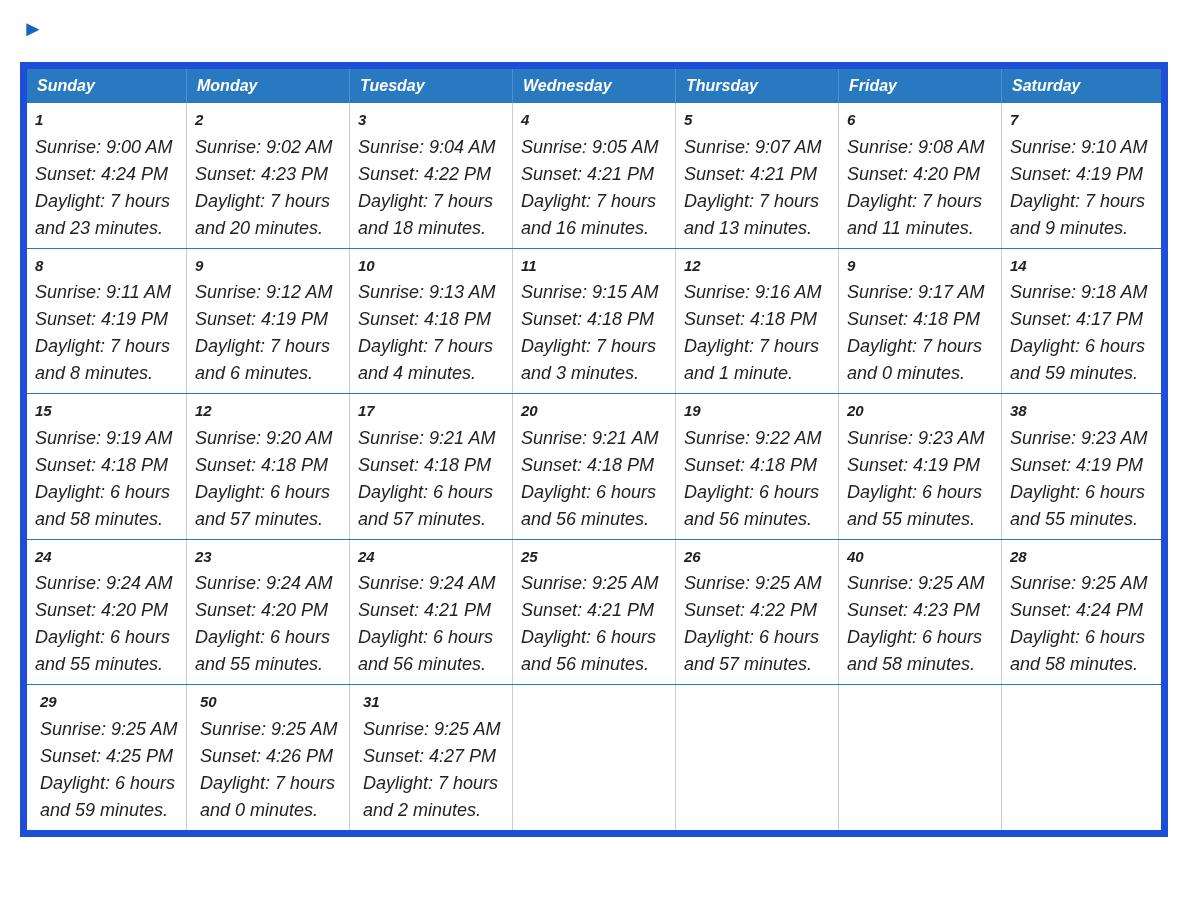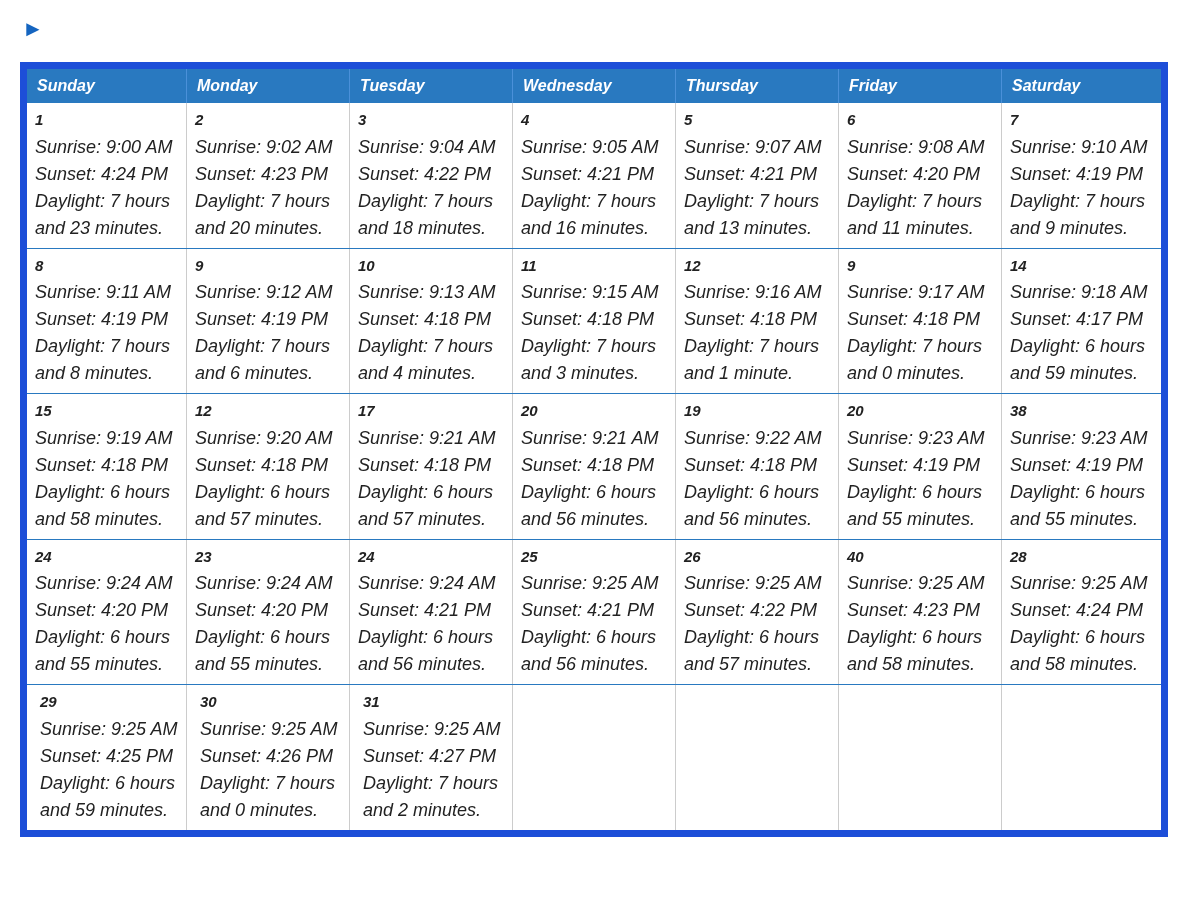--- a/index.html
+++ b/index.html
@@ -194,21 +194,21 @@
         <td><span class="day-number">26</span>
 <span class="day-info">Sunrise: 9:25 AM<br>Sunset: 4:22 PM<br>Daylight: 6 hours and 57 minutes.</span></td>
         <td><span class="day-number">40</span>
 <span class="day-info">Sunrise: 9:25 AM<br>Sunset: 4:23 PM<br>Daylight: 6 hours and 58 minutes.</span></td>
         <td><span class="day-number">28</span>
 <span class="day-info">Sunrise: 9:25 AM<br>Sunset: 4:24 PM<br>Daylight: 6 hours and 58 minutes.</span></td>
       </tr>
       <tr>
         <td><span class="day-number">29</span>
 <span class="day-info">Sunrise: 9:25 AM<br>Sunset: 4:25 PM<br>Daylight: 6 hours and 59 minutes.</span></td>
-        <td><span class="day-number">30</span>
+        <td><span class="day-number">50</span>
 <span class="day-info">Sunrise: 9:25 AM<br>Sunset: 4:26 PM<br>Daylight: 7 hours and 0 minutes.</span></td>
         <td><span class="day-number">31</span>
 <span class="day-info">Sunrise: 9:25 AM<br>Sunset: 4:27 PM<br>Daylight: 7 hours and 2 minutes.</span></td>
         <td></td>
         <td></td>
         <td></td>
         <td></td>
       </tr>
     </tbody>
 </table>

